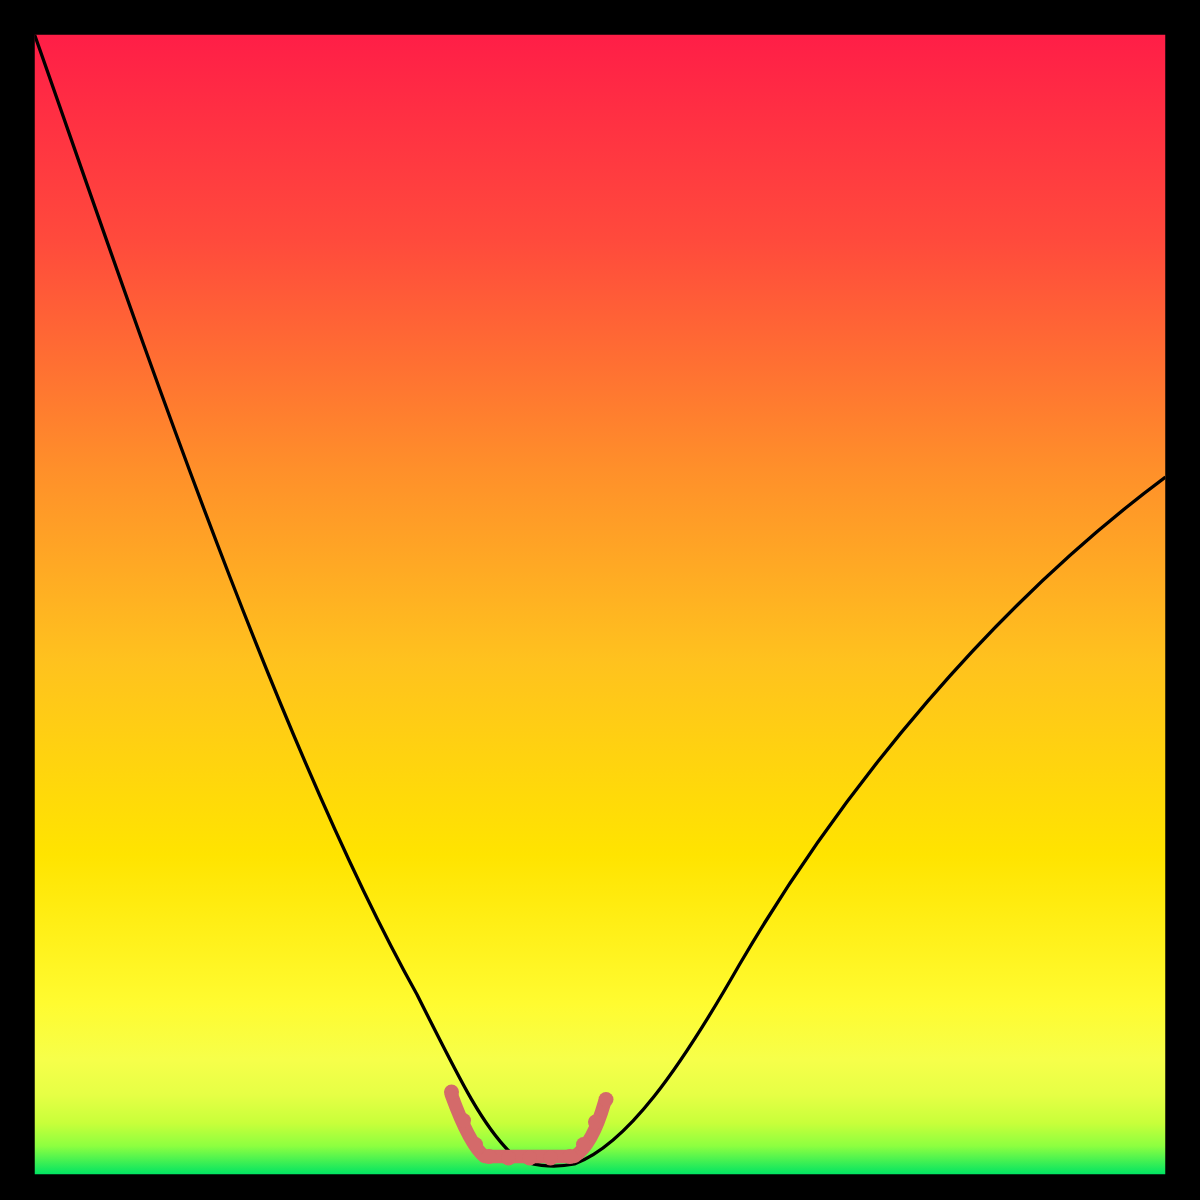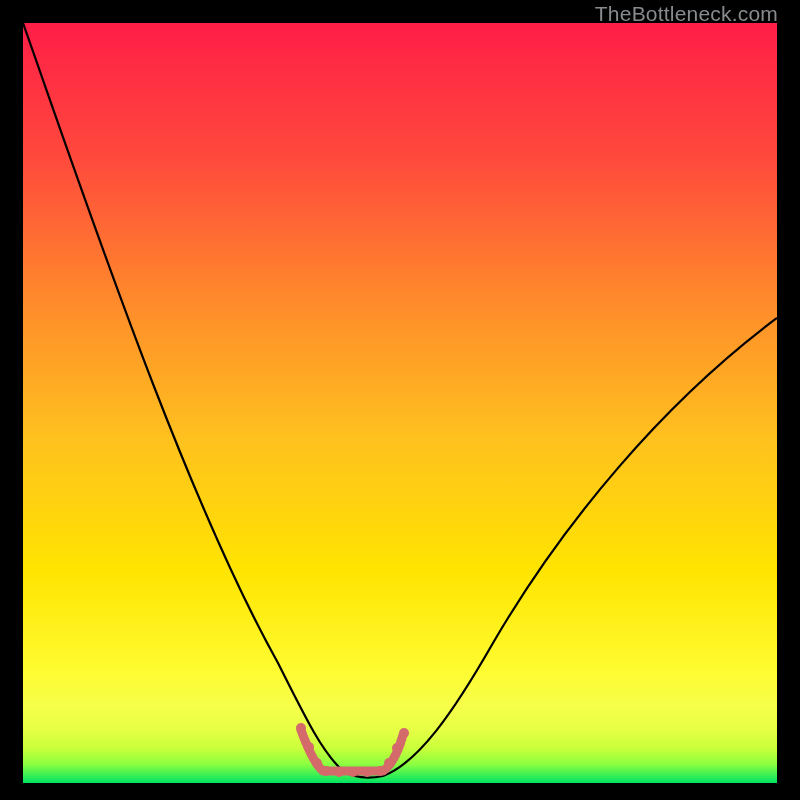--- a/index.html
+++ b/index.html
@@ -80,14 +80,13 @@
       <circle cx="316" cy="749" r="5"></circle>
       <circle cx="330" cy="749" r="5"></circle>
       <circle cx="344" cy="749" r="5"></circle>
       <circle cx="357" cy="748" r="5"></circle>
       <circle cx="366" cy="740" r="5"></circle>
       <circle cx="374" cy="725" r="5"></circle>
       <circle cx="381" cy="710" r="5"></circle>
     </g>
   </svg>
 
-  <div class="watermark">TheBottleneck.com</div>
 </div>
 
 </body></html>

